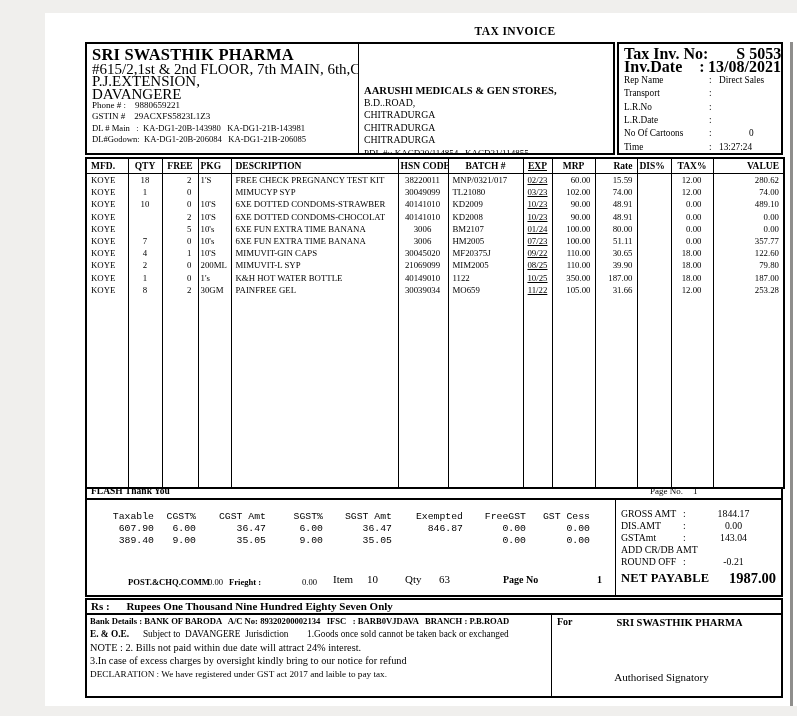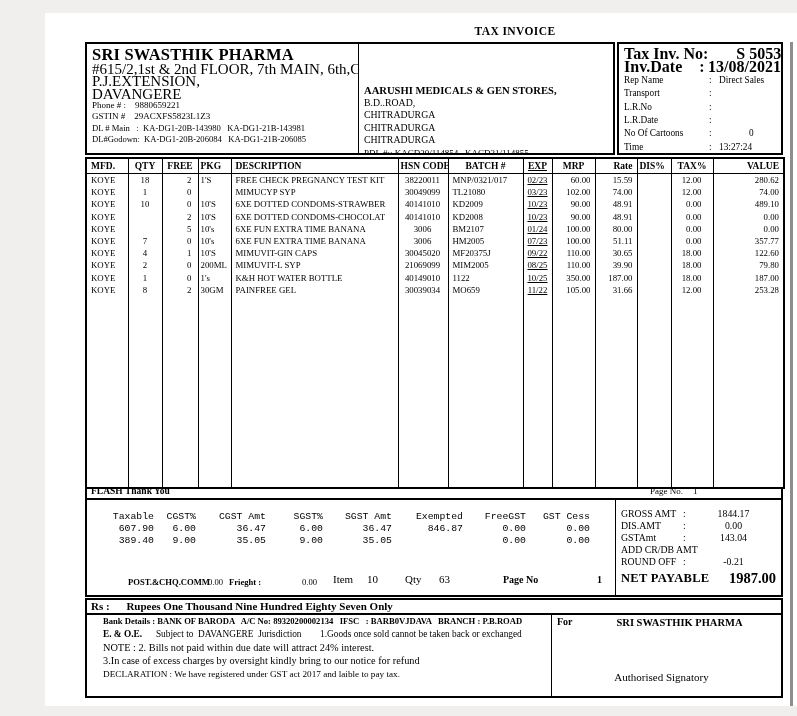--- a/index.html
+++ b/index.html
@@ -107,21 +107,21 @@
   .net-val{flex:1;text-align:right;font-weight:bold;font-size:14.5px;padding-right:3px;}
 
   
   .rs-row{position:absolute;left:0;top:556px;width:698px;height:15px;border:2px solid #000;border-bottom:none;
     box-sizing:border-box;font-weight:bold;font-size:11px;line-height:12.5px;white-space:nowrap;}
   .rs-row .rs-prefix{padding-left:4px;}
   .rs-row .rs-words{padding-left:14px;}
 
   
   .notes{position:absolute;left:0;top:571px;width:698px;height:85px;border:2px solid #000;box-sizing:border-box;display:flex;}
-  .notes-left{width:465px;border-right:1.5px solid #000;box-sizing:border-box;padding:1px 0 0 16px;overflow:hidden;}
+  .notes-left{width:465px;border-right:1.5px solid #000;box-sizing:border-box;padding:1px 0 0 3px;overflow:hidden;}
   .n-bank{font-size:8.6px;font-weight:bold;line-height:11.8px;white-space:pre;}
   .n-eoe{font-size:9.3px;line-height:12.8px;white-space:pre;}
   .n-eoe .eoe-b{font-weight:bold;}
   .n-note{font-size:10.3px;line-height:13.6px;white-space:nowrap;}
   .n-excess{font-size:10.3px;line-height:13.6px;white-space:nowrap;}
   .n-decl{font-size:9.2px;line-height:13.4px;white-space:nowrap;}
   .notes-right{flex:1;position:relative;}
   .for-label{position:absolute;left:5px;top:1px;font-weight:bold;font-size:10px;}
   .sig-company{position:absolute;left:30px;right:4px;top:2px;text-align:center;font-weight:bold;font-size:10.5px;white-space:nowrap;}
   .sig-auth{position:absolute;left:0;right:10px;bottom:13px;text-align:center;font-size:11px;}

